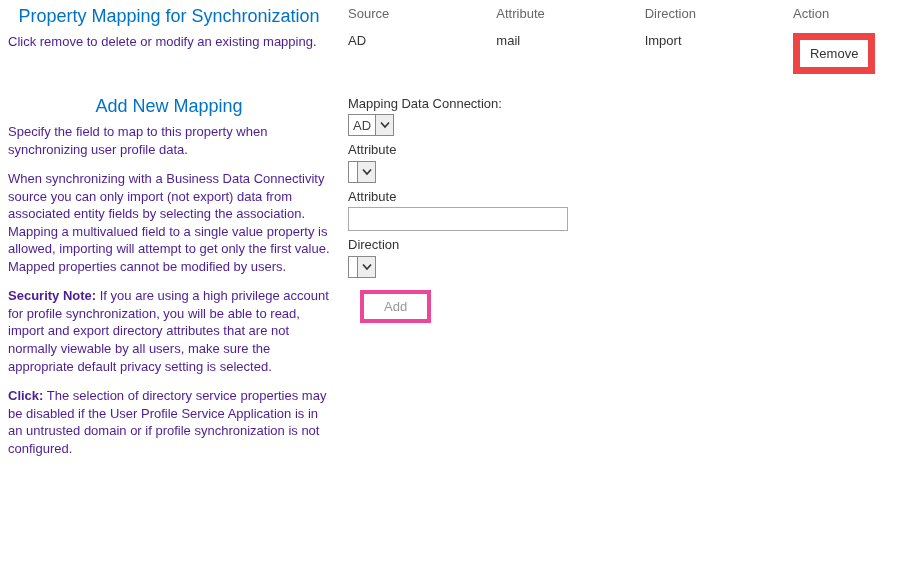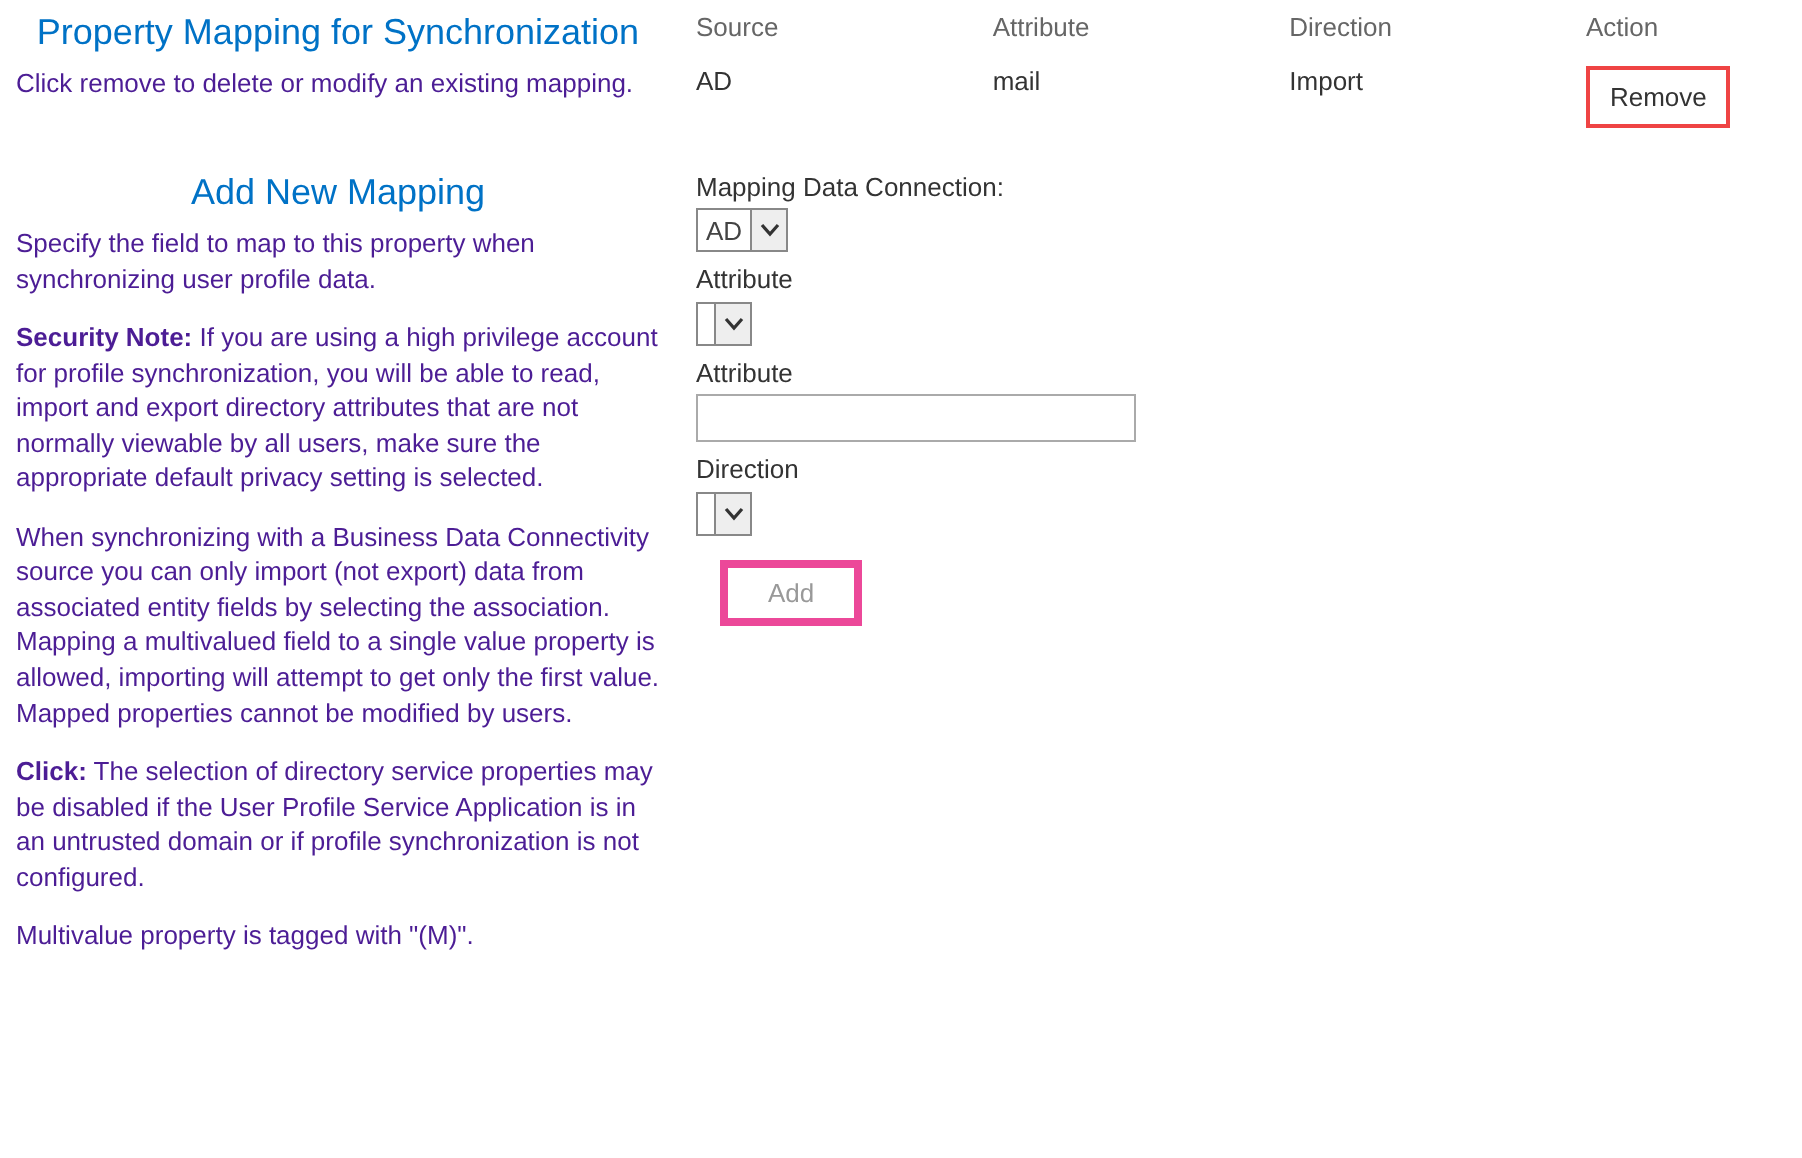--- a/index.html
+++ b/index.html
@@ -29,21 +29,21 @@
     }
     .desc b { font-weight: 600; }
 
     
     .map-table { display: flex; width: 100%; }
     .map-col { flex: 1; }
     .map-col.action { flex: 0 0 100px; text-align: left; }
     .map-head { color: #666; font-size: 13px; margin-bottom: 12px; }
     .map-val { color: #333; font-size: 13px; }
     .remove-btn {
-      border: 2px solid #ef4444;
+      border: 7px solid #ef4444;
       background: #fff;
       padding: 6px 10px;
       font-size: 13px;
       color: #333;
       cursor: pointer;
       font-family: inherit;
     }
 
     
     .form-row { margin-bottom: 6px; }
@@ -117,28 +117,27 @@
         <button class="remove-btn">Remove</button>
       </div>
     </div>
   </div>
 </div>
 
 <div class="section">
   <div class="left-col">
     <h3 class="section-title">Add New Mapping</h3>
     <p class="desc">Specify the field to map to this property when synchronizing user profile data.</p>
+    <p class="desc">When synchronizing with a Business Data Connectivity source you can only import (not export) data from associated entity fields by selecting  the association. Mapping a multivalued field to a single value property is allowed, importing will attempt to get only the first value. Mapped properties cannot be modified by users.</p>
     <p class="desc">
       <b>Security Note:</b><span> If you are using a high privilege account for profile synchronization, you will be able to read, import and export directory attributes that are not normally viewable by all users, make sure the appropriate default privacy setting is selected.</span>
     </p>
-    <p class="desc">When synchronizing with a Business Data Connectivity source you can only import (not export) data from associated entity fields by selecting  the association. Mapping a multivalued field to a single value property is allowed, importing will attempt to get only the first value. Mapped properties cannot be modified by users.</p>
     <p class="desc">
       <b>Click:</b><span> The selection of directory service properties may be disabled if the User Profile Service Application is in an untrusted domain or if profile synchronization is not configured.</span>
     </p>
-    <p class="desc">Multivalue property is tagged with "(M)".</p>
   </div>
   <div class="right-col">
 
     <div class="form-row">
       <span class="form-label">Mapping Data Connection:</span>
       <div class="sel-wrap">
         <span class="sel-text">AD</span>
         <span class="sel-arrow">
           <svg viewBox="0 0 10 10">
               <path d="M1 2.5 L5 7 L9 2.5" fill="none" stroke="#333" stroke-width="1.6"></path>

